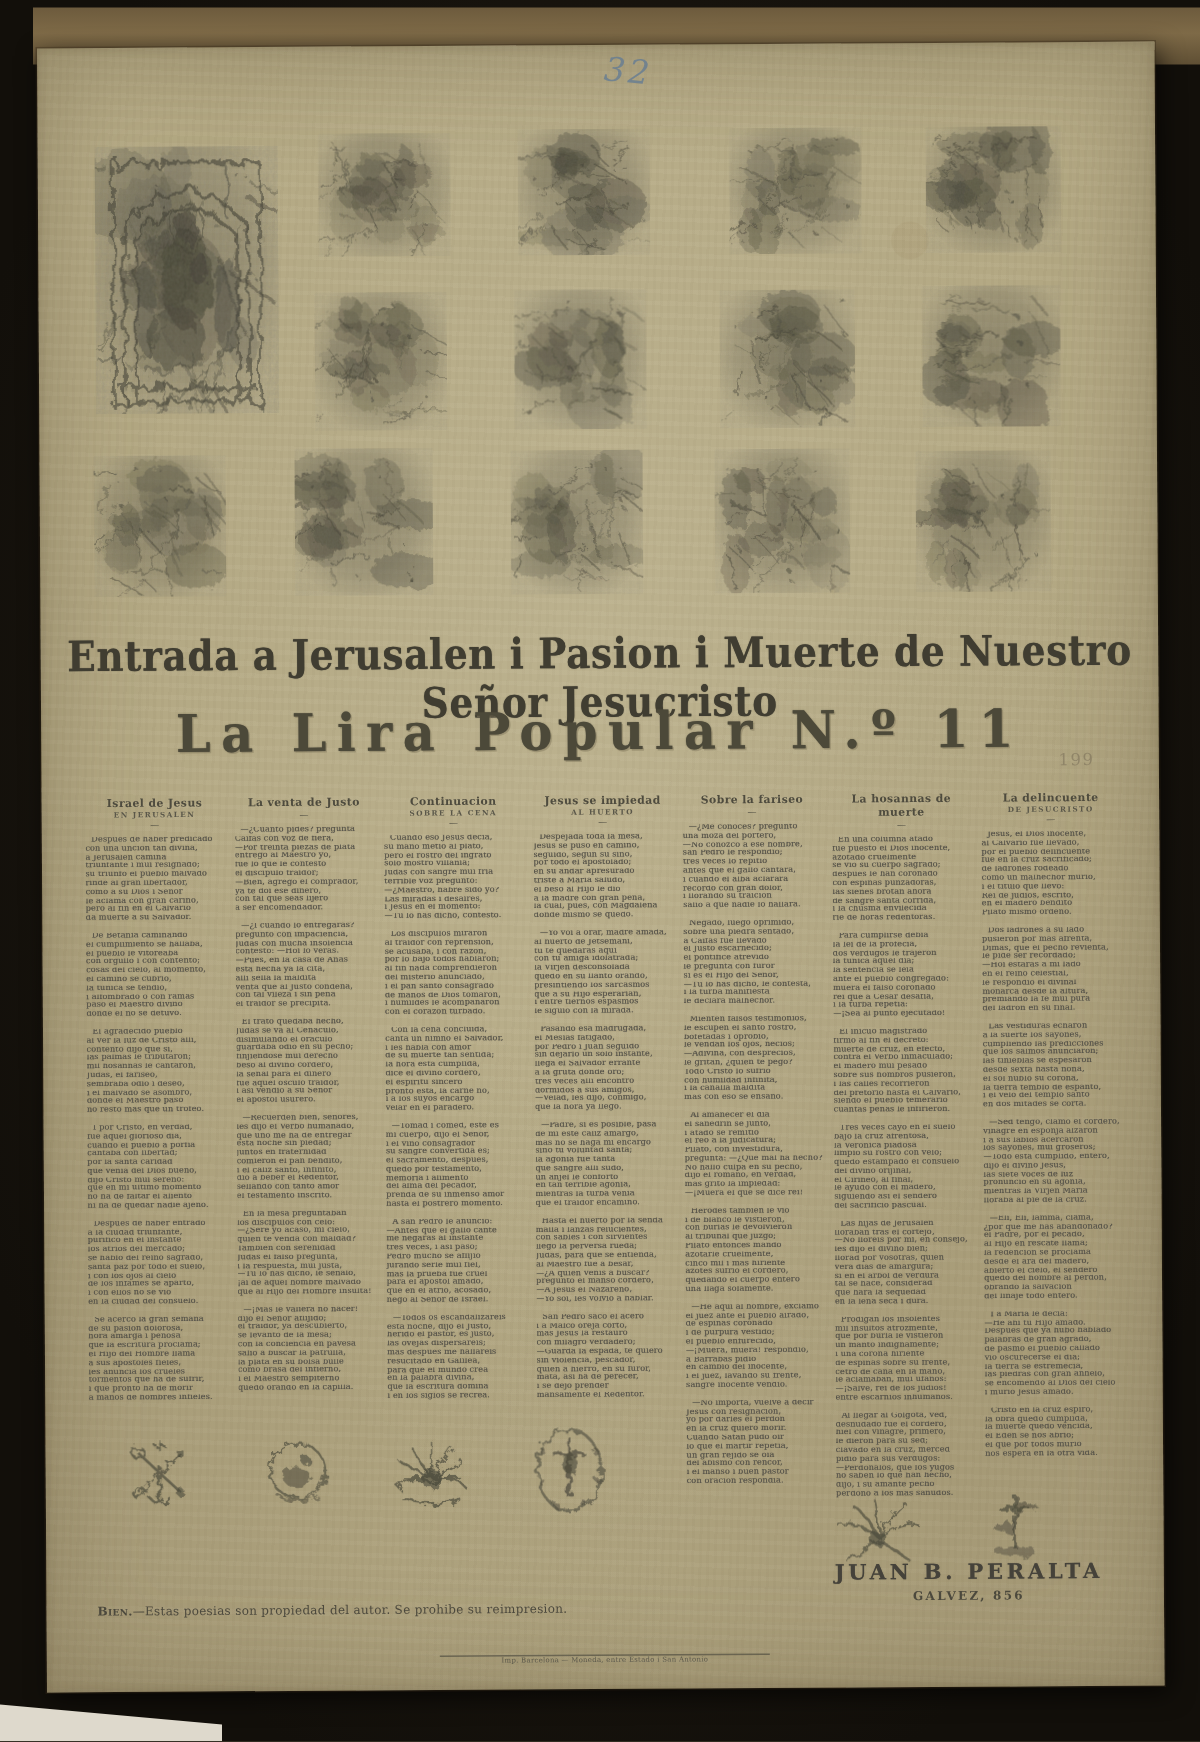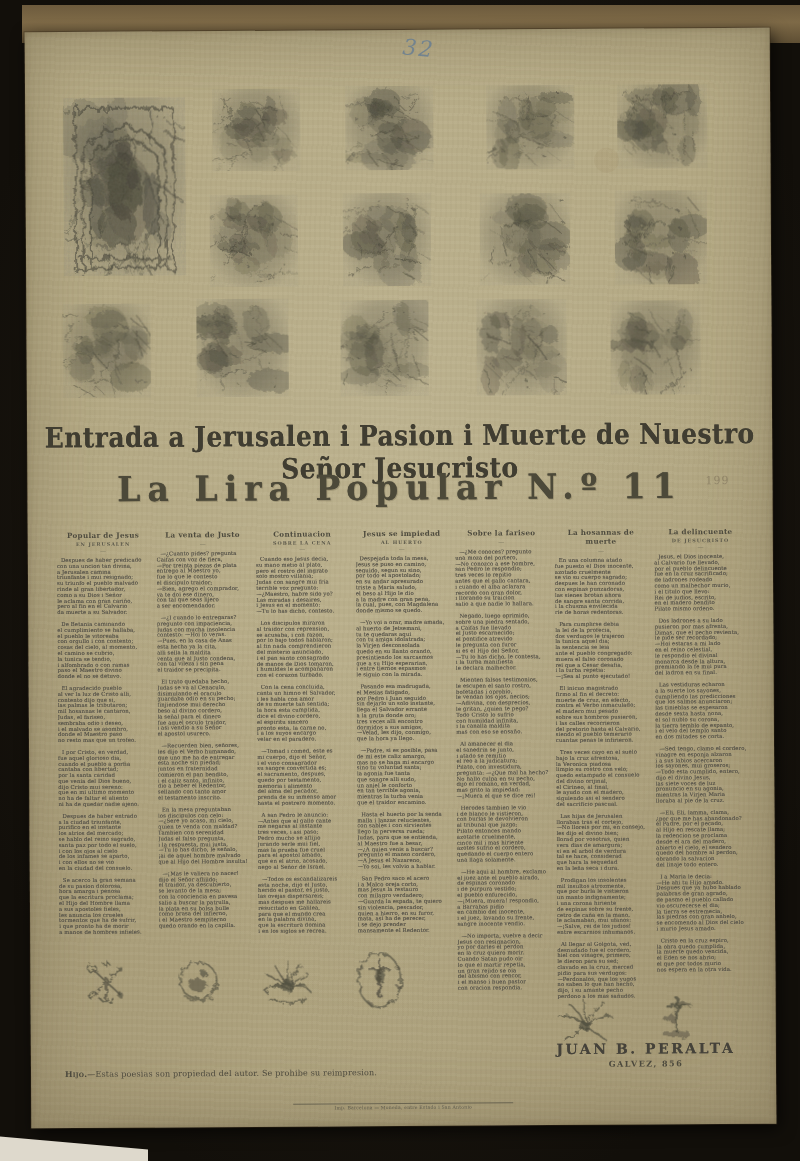--- a/index.html
+++ b/index.html
@@ -18,21 +18,21 @@
            radial-gradient(ellipse at 88% 90%, rgba(88,72,46,.16), rgba(0,0,0,0) 45%),
            radial-gradient(ellipse at 6% 96%, rgba(88,72,46,.14), rgba(0,0,0,0) 38%),
            radial-gradient(circle at 14% 30%, rgba(128,100,58,.10) 0 9px, rgba(0,0,0,0) 10px),
            radial-gradient(circle at 78% 12%, rgba(128,100,58,.09) 0 12px, rgba(0,0,0,0) 13px),
            repeating-linear-gradient(92deg, rgba(118,102,72,.05) 0 2px, rgba(0,0,0,0) 2px 5px),
            repeating-linear-gradient(2deg, rgba(248,242,220,.05) 0 3px, rgba(0,0,0,0) 3px 8px);
          box-shadow:0 0 0 1px rgba(55,42,24,.4), 3px 5px 16px rgba(0,0,0,.65),
                     inset 0 0 70px rgba(92,78,52,.38), inset 0 0 8px rgba(92,78,52,.30);}
   .handwritten{position:absolute;left:378px;top:6px;font-size:22px;color:rgba(96,122,148,.75);
          transform:rotate(6deg);font-style:italic;letter-spacing:2px;font-family:"DejaVu Serif",serif;}
-  .stamp{position:absolute;left:678px;top:446px;font-size:11px;color:rgba(118,108,86,.55);
+  .stamp{position:absolute;left:678px;top:472px;font-size:11px;color:rgba(118,108,86,.55);
          letter-spacing:1px;}
   
   .woodcut{position:absolute;border-radius:7px;filter:blur(.25px);
          background:radial-gradient(ellipse at 50% 46%, rgba(70,68,56,.34) 0%,
                     rgba(70,68,56,.20) 52%, rgba(70,68,56,0) 80%);}
   .woodcut svg{position:absolute;left:0;top:0;width:100%;height:100%;}
   
   .main-title{position:absolute;left:0;top:393px;width:100%;text-align:center;margin:0;
          font-size:25px;font-weight:700;color:#403d31;letter-spacing:.4px;
          transform:scaleY(1.12);text-shadow:0 0 .6px rgba(64,61,49,.85);}
@@ -878,21 +878,21 @@
           <rect x="0" y="0" width="100" height="100" filter="url(#grain)" opacity="0.42"></rect>
         </svg>
       </div>
 
     <h1 class="main-title">Entrada a Jerusalen i Pasion i Muerte de Nuestro Señor Jesucristo</h1>
     <h2 class="series-title">La Lira Popular N.º 11</h2>
     <span class="stamp">199</span>
 
     <div class="columns">
         <div class="col">
-          <h3>Popular de Jesus</h3>
+          <h3>Israel de Jesus</h3>
           <h4>EN JERUSALEN</h4>
           <div class="rule">—</div>
           <div class="stanza">
             <div class="vline">Despues de haber predicado</div>
             <div class="vline">con una uncion tan divina,</div>
             <div class="vline">a Jerusalen camina</div>
             <div class="vline">triunfante i mui resignado;</div>
             <div class="vline">su triunfo el pueblo malvado</div>
             <div class="vline">rinde al gran libertador,</div>
             <div class="vline">como a su Dios i Señor</div>
@@ -1520,19 +1520,19 @@
         <ellipse cx="26" cy="44" rx="14" ry="4" fill="#4a483b" opacity=".45"></ellipse>
           </g>
         </svg>
     </div>
 
     <div class="publisher">
       <div class="name">JUAN B. PERALTA</div>
       <div class="addr">GALVEZ, 856</div>
     </div>
     <div class="nota">
-      <b>Hijo.</b><span>—Estas poesias son propiedad del autor. Se prohibe su reimpresion.</span>
+      <b>Bien.</b><span>—Estas poesias son propiedad del autor. Se prohibe su reimpresion.</span>
     </div>
     <div class="imprint">Imp. Barcelona — Moneda, entre Estado i San Antonio</div>
   </div>
 
   <div class="white-corner"></div>
 </div>
 
 </body></html>

